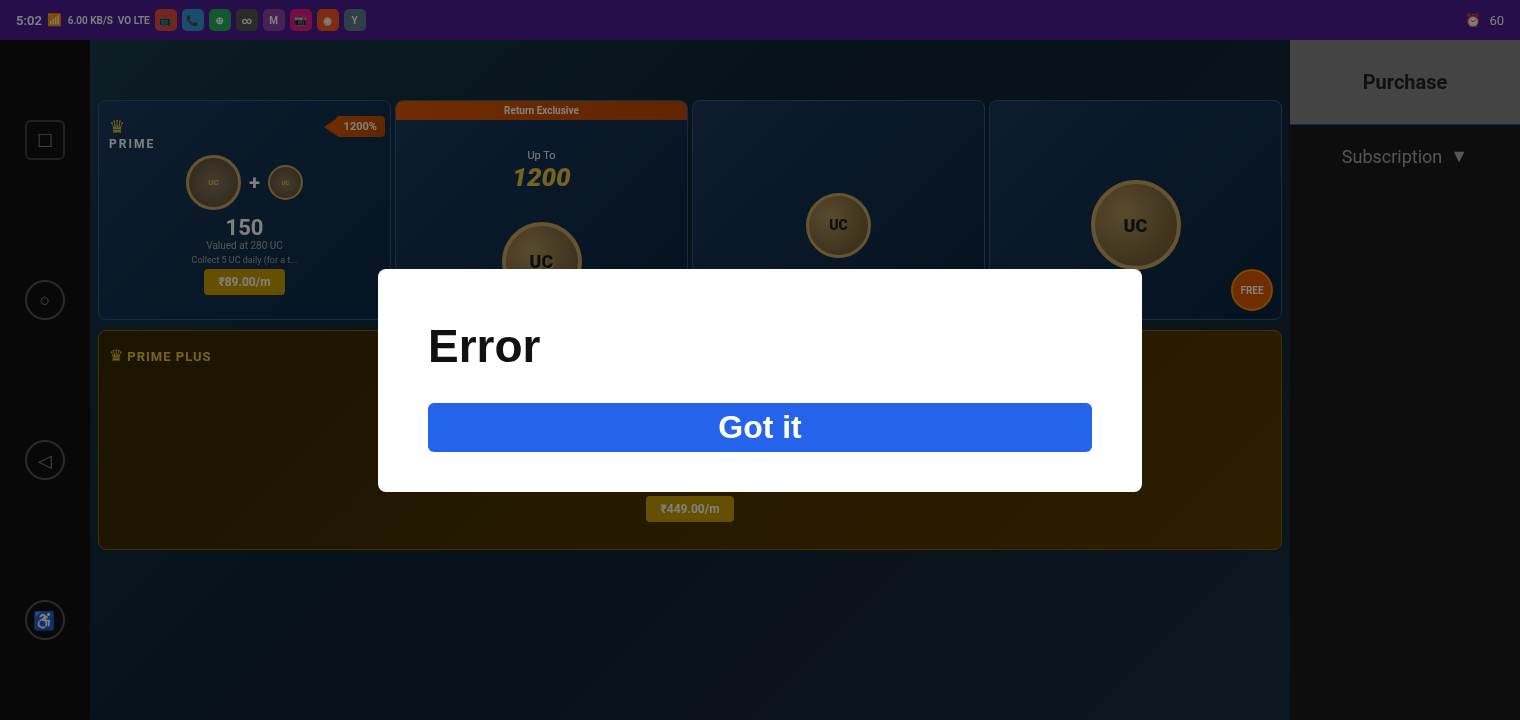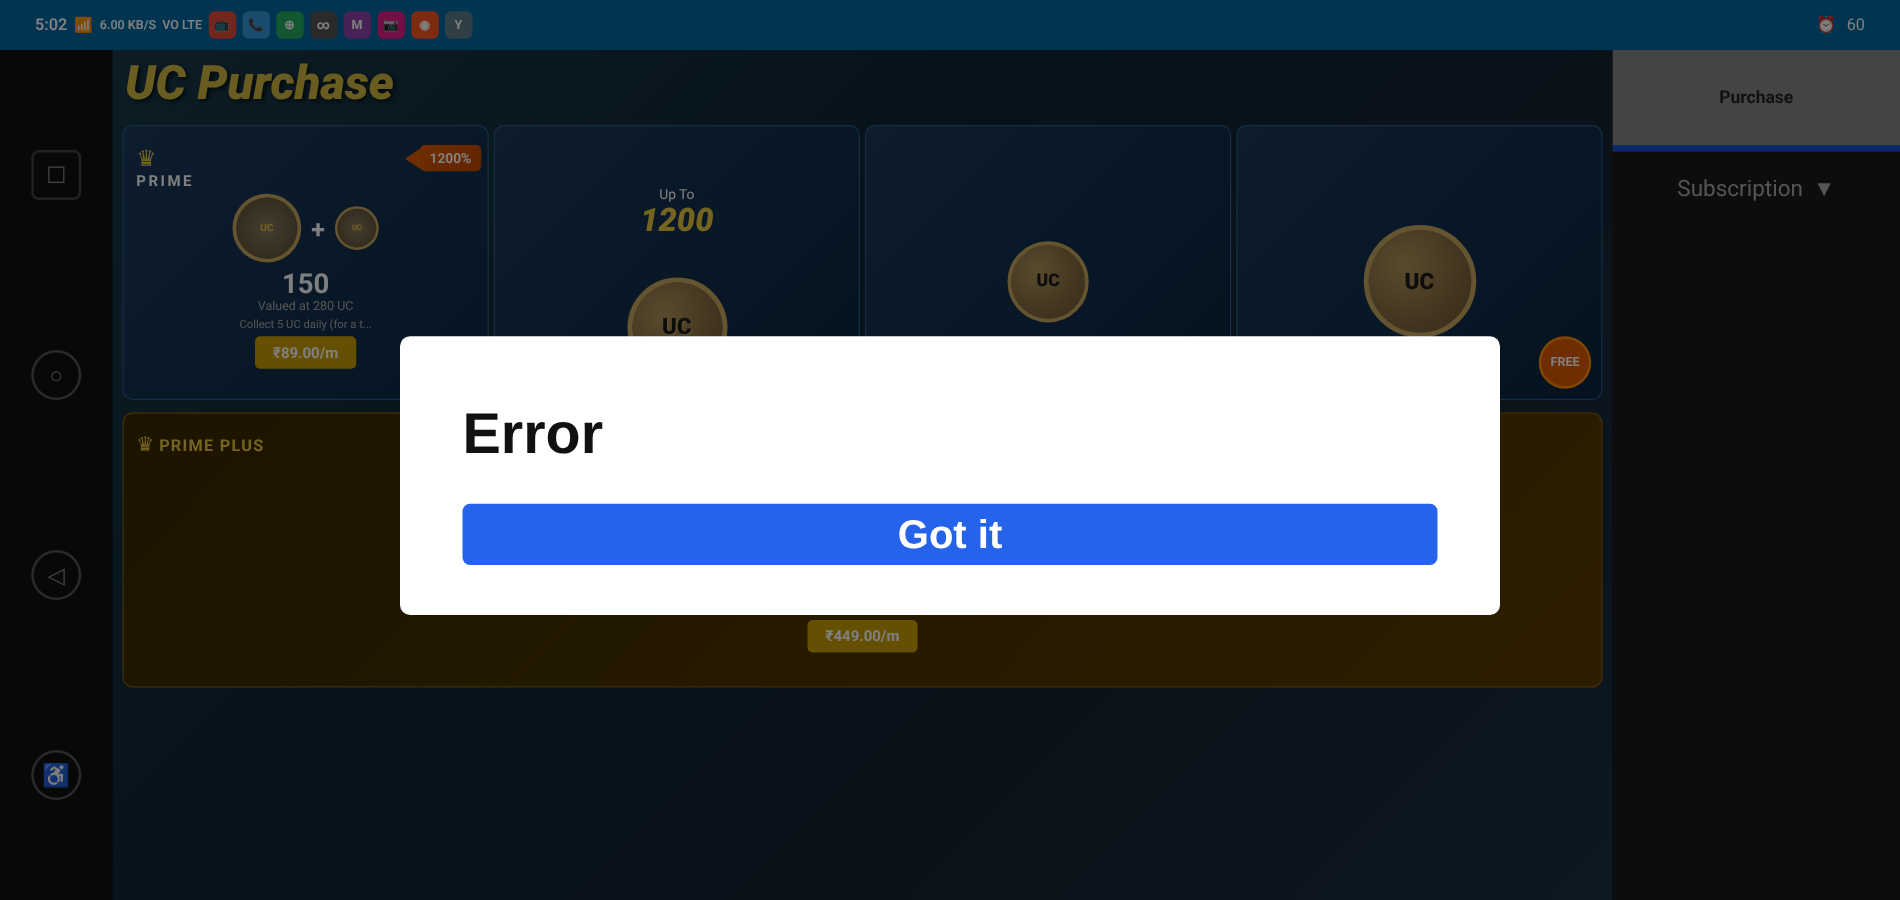--- a/index.html
+++ b/index.html
@@ -10,25 +10,25 @@
       font-family: 'Roboto', Arial, sans-serif;
       background: #000;
       position: relative;
     }
 
     
     .status-bar {
       position: absolute;
       top: 0; left: 0; right: 0;
       height: 40px;
-      background: #0369a1;
+      background: #4c1d95;
       display: flex;
       align-items: center;
       justify-content: space-between;
-      padding: 0 28px;
+      padding: 0 16px;
       z-index: 100;
     }
     .status-left {
       display: flex;
       align-items: center;
       gap: 6px;
       color: #fff;
       font-size: 13px;
       font-weight: 600;
     }
@@ -111,25 +111,25 @@
       right: 0;
       width: 230px;
       bottom: 0;
       background: #1a1a1a;
       display: flex;
       flex-direction: column;
     }
     .right-purchase-btn {
       background: #888;
       color: #222;
-      font-size: 14px;
+      font-size: 20px;
       font-weight: bold;
       padding: 30px 20px;
       text-align: center;
-      border-bottom: 5px solid #1d4ed8;
+      border-bottom: 1px solid #1d4ed8;
     }
     .right-subscription-btn {
       color: #aaa;
       font-size: 18px;
       padding: 20px;
       text-align: center;
       display: flex;
       align-items: flex-end;
       justify-content: center;
       gap: 8px;
@@ -411,21 +411,21 @@
       top: 0; left: 0; right: 0; bottom: 0;
       background: rgba(0,0,0,0.5);
       display: flex;
       align-items: center;
       justify-content: center;
       z-index: 200;
     }
     .modal-box {
       background: #fff;
       border-radius: 8px;
-      width: 880px;
+      width: 764px;
       padding: 50px 50px 40px 50px;
       position: relative;
       margin-top: 40px;
     }
     .modal-title {
       font-size: 46px;
       font-weight: 900;
       color: #111;
       margin-bottom: 30px;
       font-family: Arial, sans-serif;
@@ -493,21 +493,20 @@
 <div class="right-sidebar">
   <div class="right-purchase-btn">Purchase</div>
   <div class="right-subscription-btn">
     <span>Subscription</span>
     <span>▼</span>
   </div>
 </div>
 
 <div class="game-bg">
 
-  <div class="uc-purchase-header" style="color:#e8c840;font-size:38px;font-weight:900;font-style:italic;opacity:0.9;">UC Purchase</div>
 
   <div class="cards-row">
 
     <div class="card card-prime">
       <div class="prime-label">
         <span class="prime-crown">♛</span>
         <span class="prime-text">PRIME</span>
       </div>
       <div class="prime-bonus-badge">
         <div class="bonus-arrow"></div>
@@ -518,20 +517,21 @@
         <span class="plus-sign">+</span>
         <div class="uc-coin-small">UC</div>
       </div>
       <div class="prime-amount">150</div>
       <div class="valued-text">Valued at 280 UC</div>
       <div class="collect-text">Collect 5 UC daily (for a t...</div>
       <div class="price-btn">₹89.00/m</div>
     </div>
 
     <div class="card card-exclusive" style="position:relative;">
+      <div class="exclusive-badge">Return Exclusive</div>
       <div style="margin-top:30px; text-align:center;">
         <div class="exclusive-up-to">Up To</div>
         <div class="exclusive-amount">1200</div>
       </div>
       <div class="uc-large"></div>
     </div>
 
     <div class="card" style="background:linear-gradient(135deg,#1a3a5c,#0a2540);border:1px solid #2a5a8c;position:relative;">
       <div class="uc-medium"></div>
       <div class="free-badge" style="position:absolute;bottom:8px;right:8px;background:#e05a00;color:#fff;font-size:10px;font-weight:bold;padding:3px;border-radius:50%;width:42px;height:42px;display:flex;align-items:center;justify-content:center;border:2px solid #ff8c00;">FREE</div>

